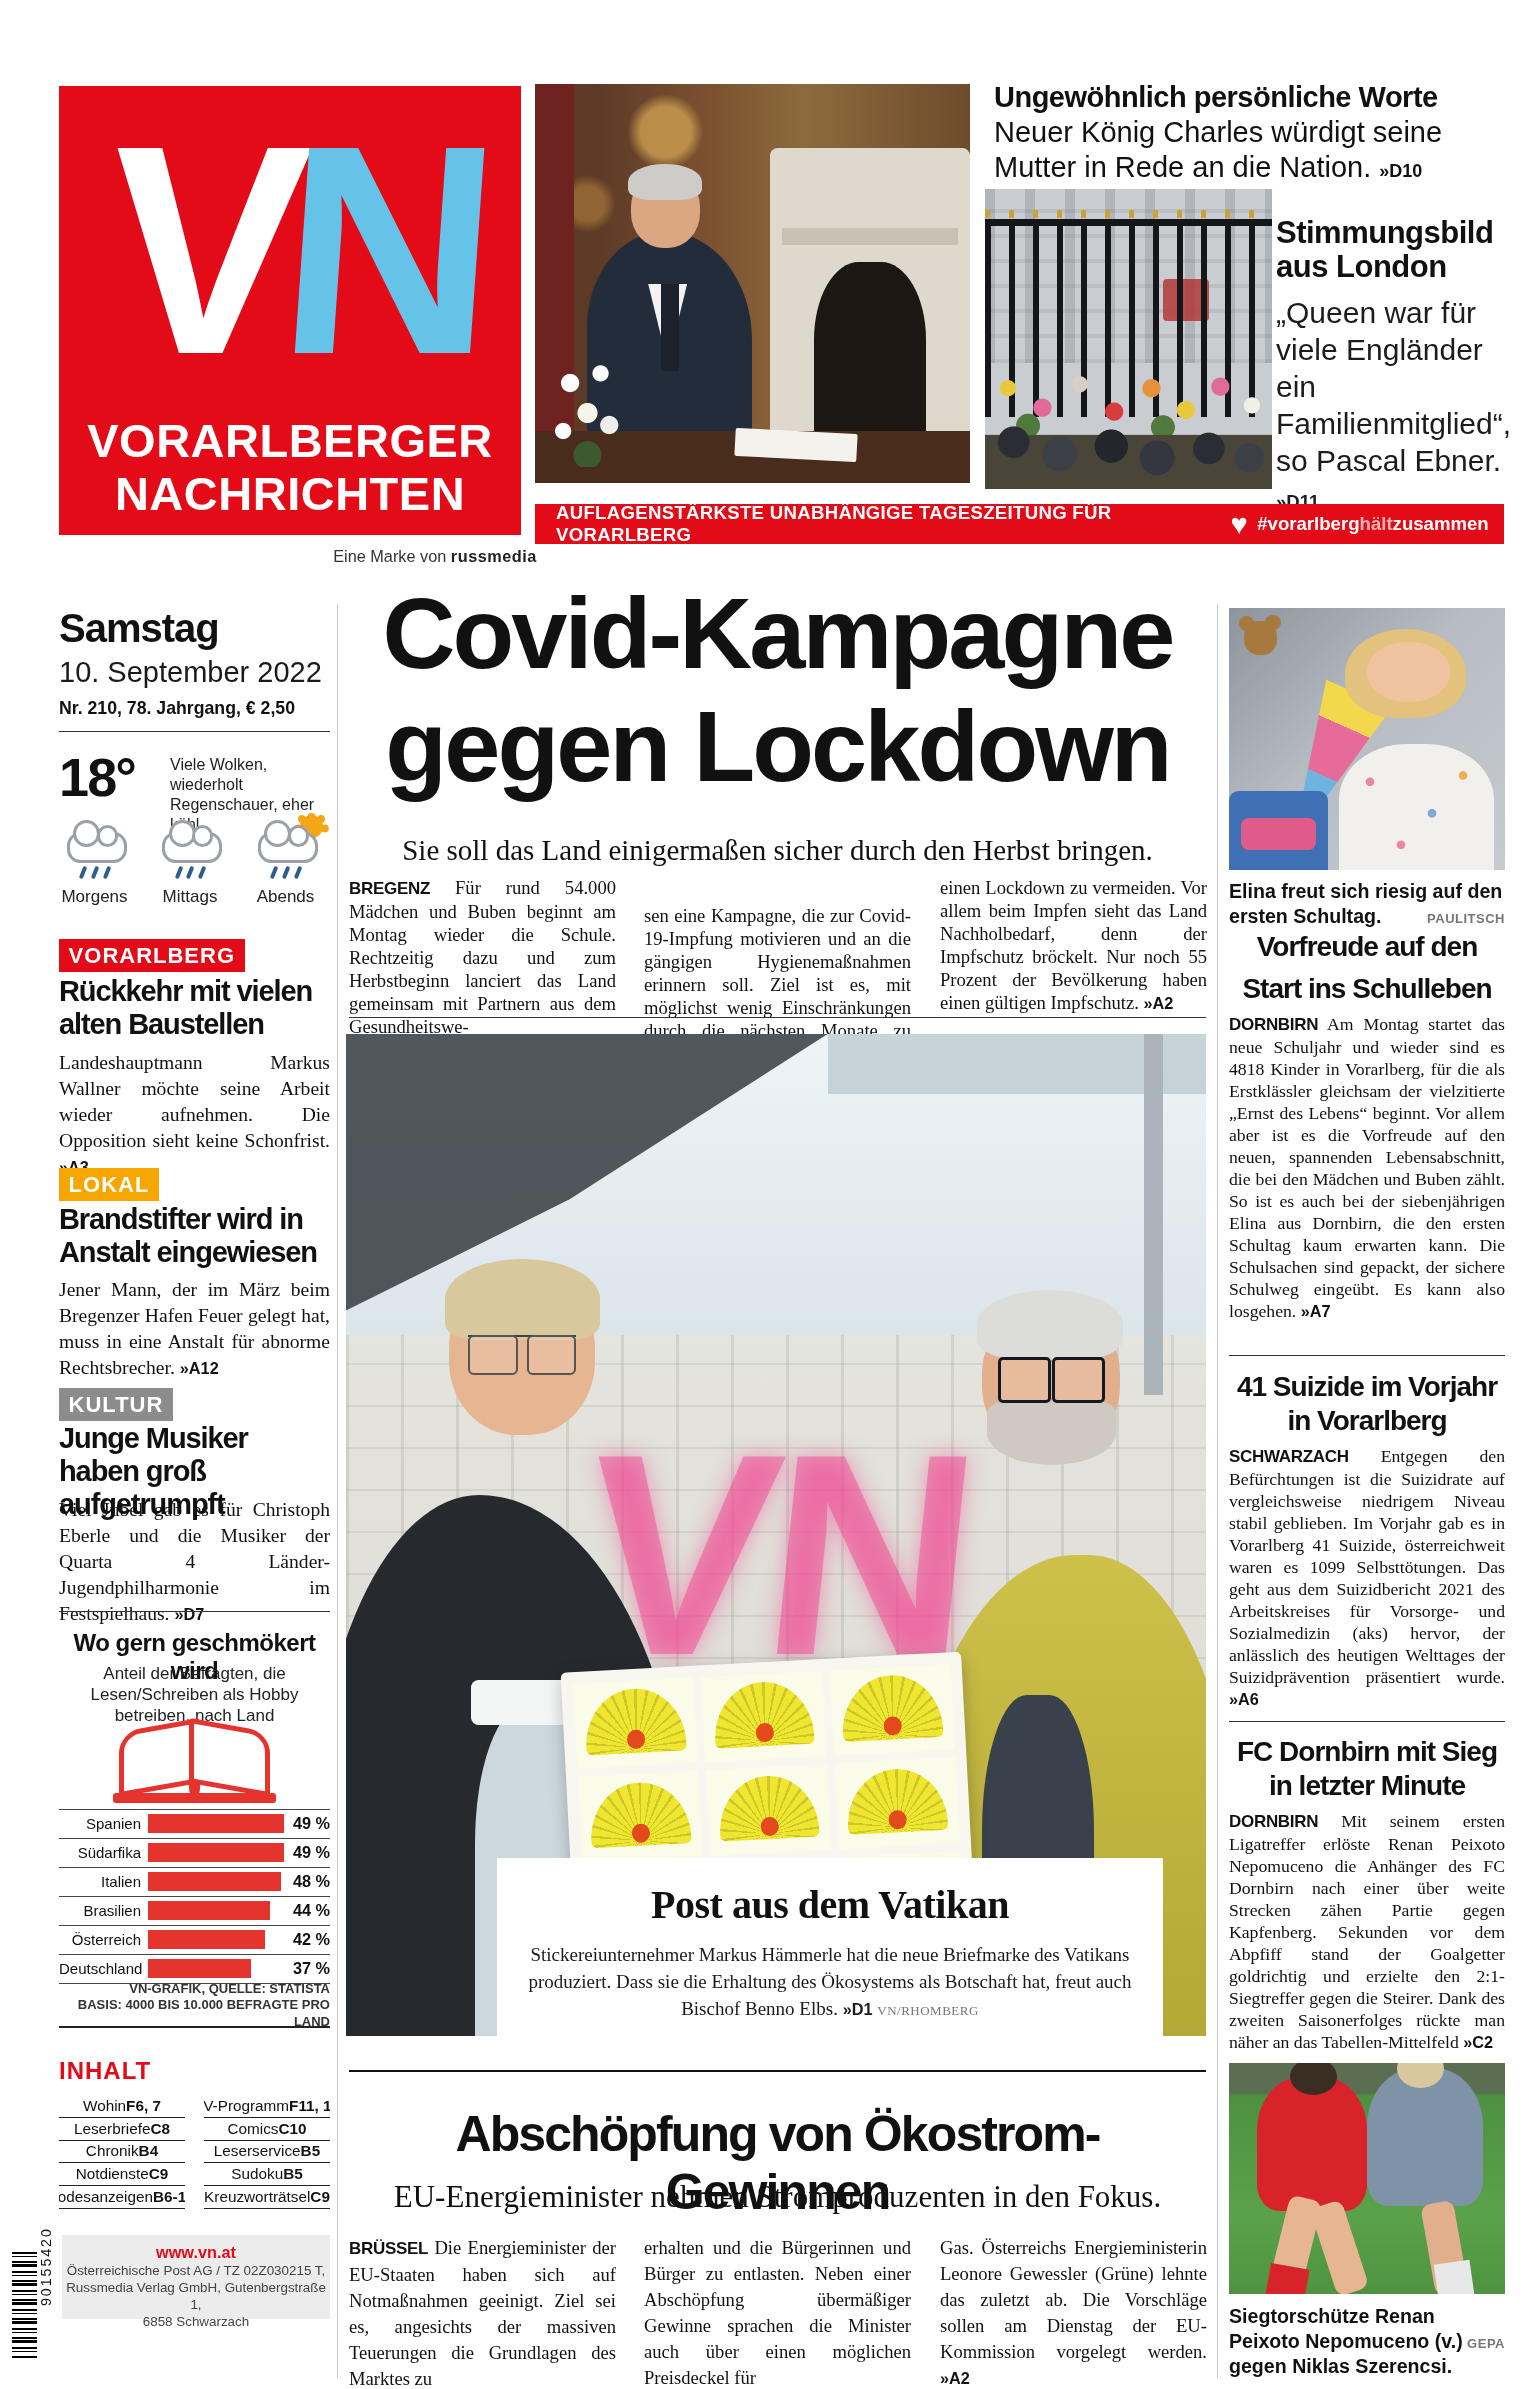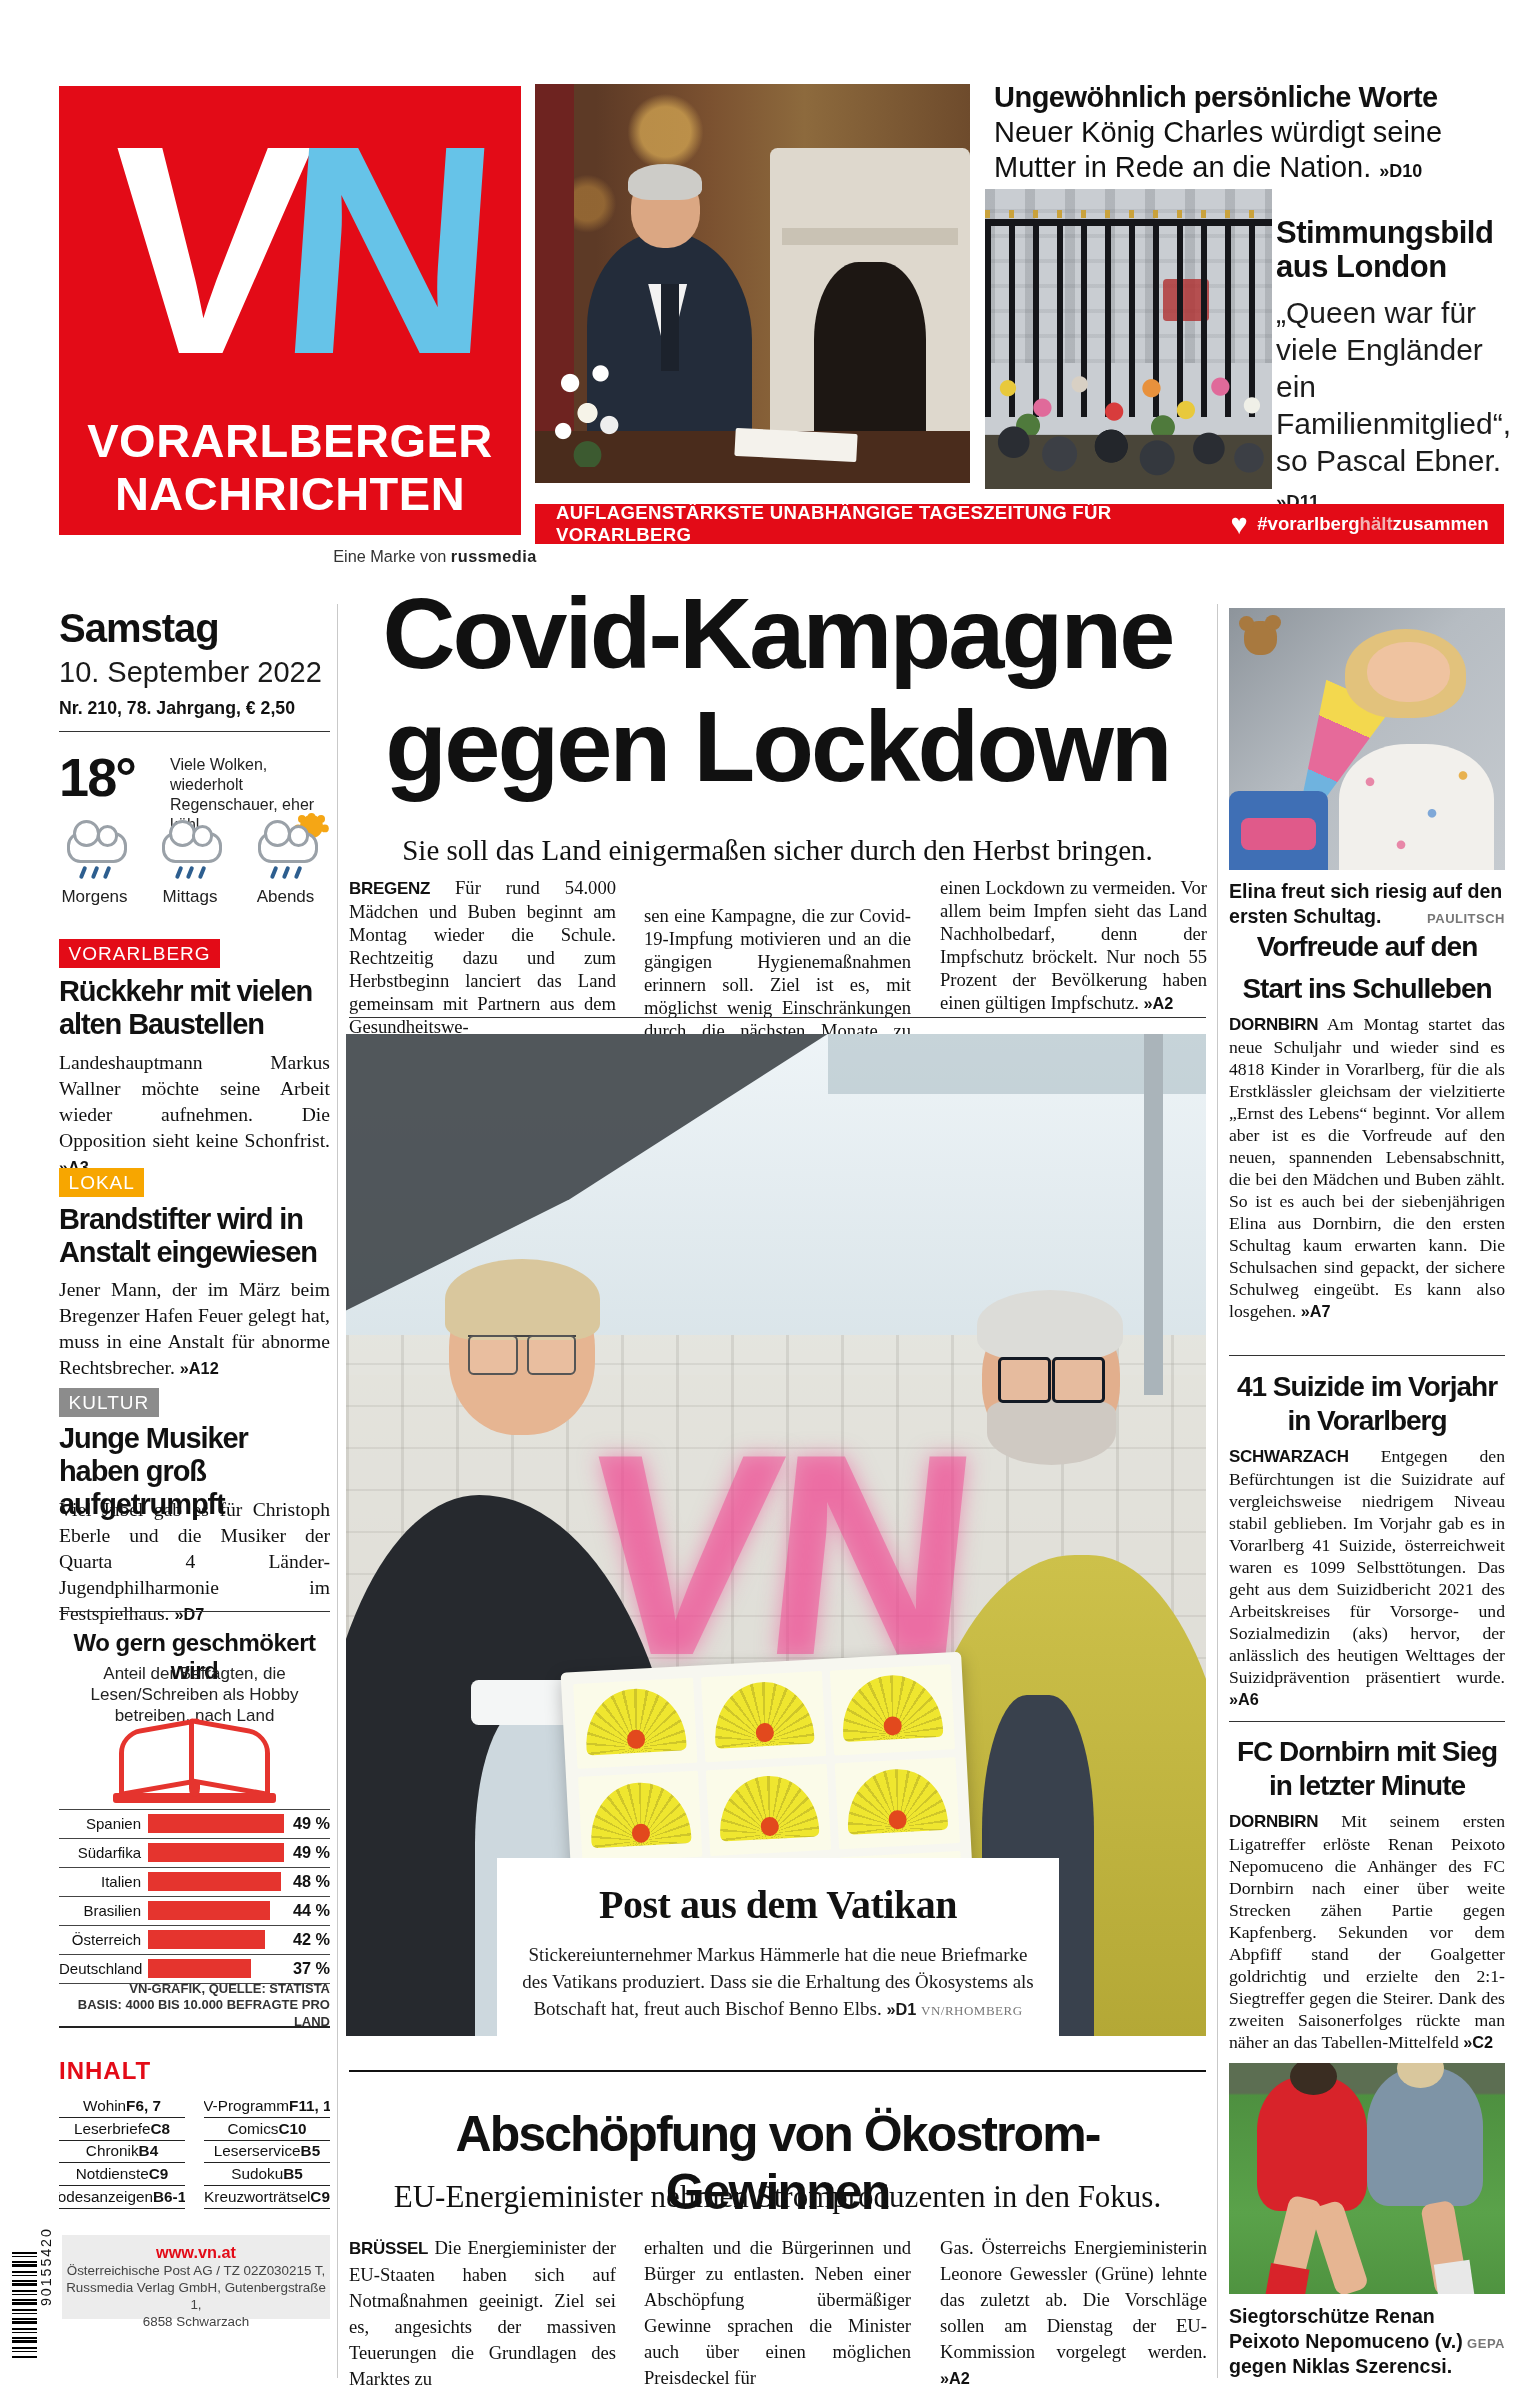--- a/index.html
+++ b/index.html
@@ -50,21 +50,21 @@
   .cloud{position:relative;width:54px;height:25px;background:#fff;border:3.8px solid #9aa1a8;border-radius:13.4px;margin:25px auto 0;}
   .cloud:before{content:"";position:absolute;left:3.8px;top:-15.3px;width:21px;height:21px;background:#fff;border:3.8px solid #9aa1a8;border-radius:50%;}
   .cloud:after{content:"";position:absolute;right:5.7px;top:-9.6px;width:15.3px;height:15.3px;background:#fff;border:3.8px solid #9aa1a8;border-radius:50%;}
   .rain{position:absolute;left:50%;top:59px;width:38px;margin-left:-19px;height:15.3px;}
   .rain i{position:absolute;top:0;width:3.8px;height:13.4px;background:#2d5e8f;transform:rotate(22deg);border-radius:1.9px;}
   .rain i:nth-child(1){left:3.8px;} .rain i:nth-child(2){left:15.3px;} .rain i:nth-child(3){left:27px;}
   .sun{position:absolute;right:1.9px;top:7.6px;width:23px;height:23px;border-radius:50%;background:#f5a615;
        box-shadow:0 -9.6px 0 -7.6px #f5a615,9.6px -7.6px 0 -7.6px #f5a615,-9.6px -7.6px 0 -7.6px #f5a615,13.4px 1.9px 0 -7.6px #f5a615,-13.4px 1.9px 0 -7.6px #f5a615;}
   .wx-label{position:absolute;left:0;right:4px;top:80px;font-size:17px;color:#222;}
 
-  .sec-label{display:inline-block;color:#fff;font-weight:400;font-size:19px;letter-spacing:1px;padding:3.8px 9.6px 2.9px;}
+  .sec-label{display:inline-block;color:#fff;font-weight:700;font-size:22px;letter-spacing:1px;padding:3.8px 9.6px 2.9px;}
   #lab1{top:939px;} #lab2{top:1168px;} #lab3{top:1388px;}
   .lhead{font-weight:700;font-size:29px;line-height:33px;letter-spacing:-1.1px;}
   #lh1{top:975px;} #lh2{top:1203px;} #lh3{top:1422px;}
   .lbody{font-family:"Liberation Serif",serif;font-size:19.6px;line-height:26px;text-align:justify;color:#111;}
   .lbody .ref{font-family:"Liberation Sans",sans-serif;font-size:16.3px;}
   #lb1{top:1050px;} #lb2{top:1277px;} #lb3{top:1497px;}
   #lrule2{top:1611px;}
 
   
   #ch-title{top:1629px;font-size:24px;font-weight:700;text-align:center;letter-spacing:-0.5px;}
@@ -141,21 +141,21 @@
   #tray{position:absolute;left:50%;top:76%;width:401px;height:296px;margin-left:-208px;margin-top:-134px;background:#f7f7f0;border-radius:5.7px;transform:rotate(-3deeg);transform:rotate(-3deg);box-shadow:0 5.7px 17px rgba(0,0,0,.25);display:grid;grid-template-columns:1fr 1fr 1fr;grid-template-rows:1fr 1fr 1fr;gap:7.6px;padding:11.5px;box-sizing:border-box;}
   .stamp{position:relative;background:#fbfbe9;border-radius:1.9px;overflow:hidden;}
   .fan{position:absolute;left:9%;right:9%;top:10%;bottom:16%;border-radius:50% 50% 5.7px 5.7px/88% 88% 5.7px 5.7px;
        background:repeating-conic-gradient(from 255deg at 50% 92%,#efe62f 0 9deg,#cfc62a 9deg 12deg);}
   .sdot{position:absolute;left:50%;bottom:20%;width:15%;height:22%;transform:translateX(-50%);background:#e2491d;border-radius:50%;}
   .hand{position:absolute;width:9%;height:7%;background:#e6b592;border-radius:40%;}
   #hand-l{left:31%;top:86%;transform:rotate(18deg);}
   #hand-r{right:29%;top:87%;transform:rotate(-14deg);}
 
   
-  #vat-box{left:497px;top:1858px;width:562px;height:189px;background:#fff;text-align:center;box-sizing:border-box;padding:23px 19px 0;}
+  #vat-box{left:497px;top:1858px;width:666px;height:189px;background:#fff;text-align:center;box-sizing:border-box;padding:23px 19px 0;}
   #vat-title{font-family:"Liberation Serif",serif;font-weight:700;font-size:40px;letter-spacing:-0.5px;}
   #vat-text{margin-top:13.4px;font-family:"Liberation Serif",serif;font-size:19px;line-height:27px;color:#1a1a1a;}
   #vat-text .ref{font-family:"Liberation Sans",sans-serif;font-size:16.3px;}
   .credit{font-size:13px;color:#777;letter-spacing:0.5px;}
   #crule2{left:349px;top:2070px;width:857px;height:1.9px;background:#111;}
 
   
   #en-head{left:349px;top:2105px;width:857px;text-align:center;font-weight:800;font-size:50px;letter-spacing:-1.9px;}
   #en-sub{left:349px;top:2179px;width:857px;text-align:center;font-family:"Liberation Serif",serif;font-size:31px;}
   #ec1{left:349px;top:2235px;} #ec2{left:644px;top:2235px;} #ec3{left:940px;top:2235px;}

